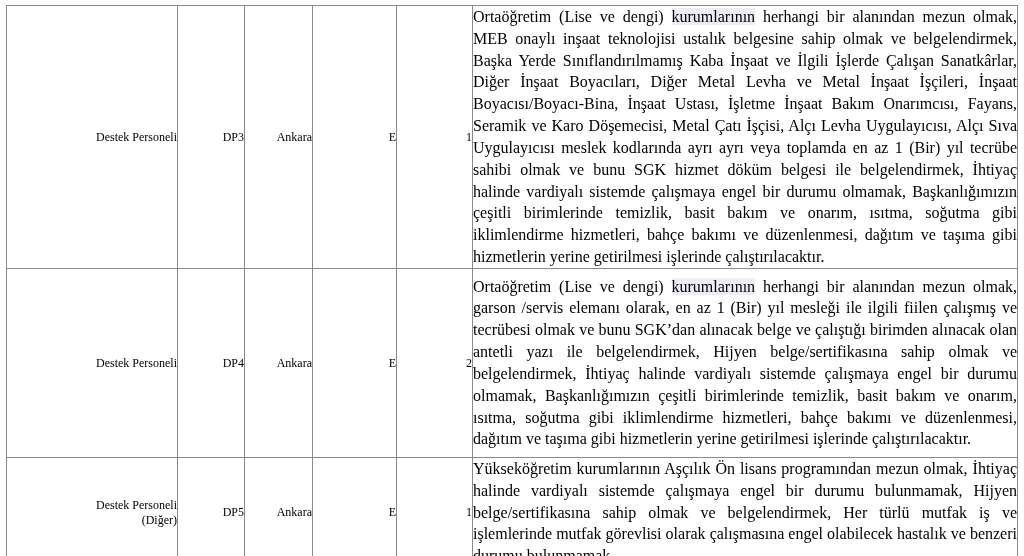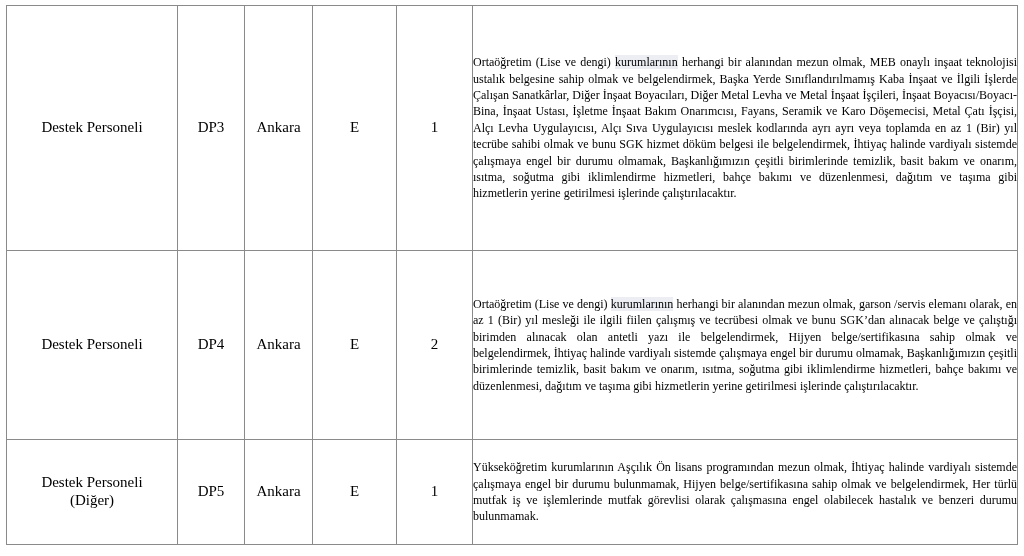--- a/index.html
+++ b/index.html
@@ -36,36 +36,36 @@
   }
   
   col.c-pos   { width: 171px; }
   col.c-code  { width: 67px;  }
   col.c-city  { width: 68px;  }
   col.c-gen   { width: 84px;  }
   col.c-count { width: 76px;  }
   col.c-desc  { width: 545px; }
 
   .cell-center {
-    text-align: center;
-    font-size: 15px;
+    text-align: right;
+    font-size: 12px;
     line-height: 1.18;
     padding: 4px 3px;
   }
   .cell-center .sub {
     display: block;
   }
   .desc-cell {
     vertical-align: top;
     padding: 6px 9px 6px 8px;
   }
   .desc-text {
     text-align: justify;
     text-justify: inter-word;
-    font-size: 12px;
+    font-size: 16px;
     line-height: 1.365;
     margin: 0;
     hyphens: none;
   }
   .desc-text .hl {
     background: #eceef3;
   }
   
   tr.row-dp3 { height: 245px; }
   tr.row-dp4 { height: 189px; }

